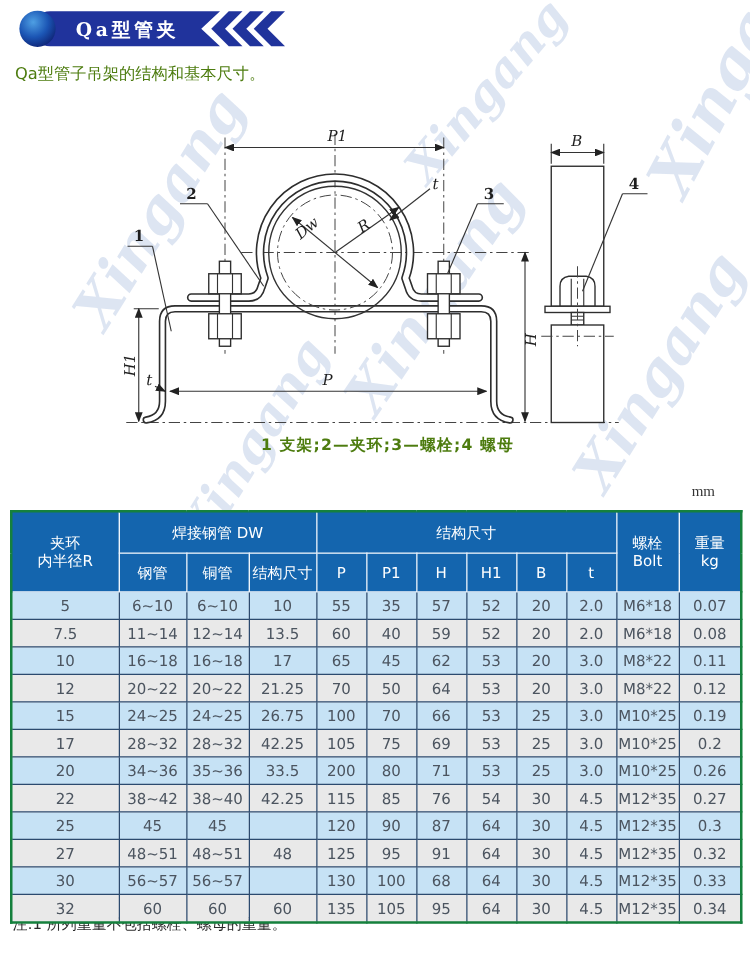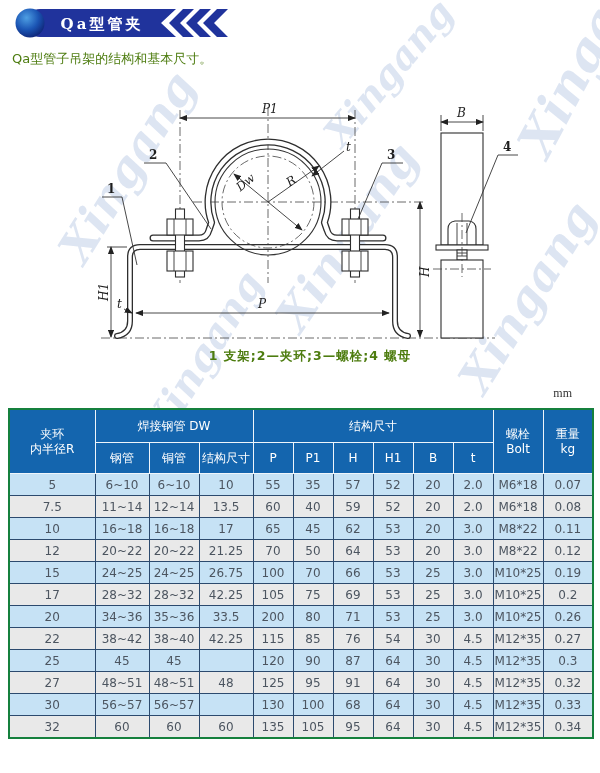--- a/index.html
+++ b/index.html
@@ -416,13 +416,14 @@
         <td>64</td>
         <td>30</td>
         <td>4.5</td>
         <td>M12*35</td>
         <td>0.34</td>
       </tr>
     </tbody>
 </table>
 
 <div class="notes">
+  <div class="n1">注:1 所列重量不包括螺栓、螺母的重量。</div>
 </div>
 
 </body></html>

